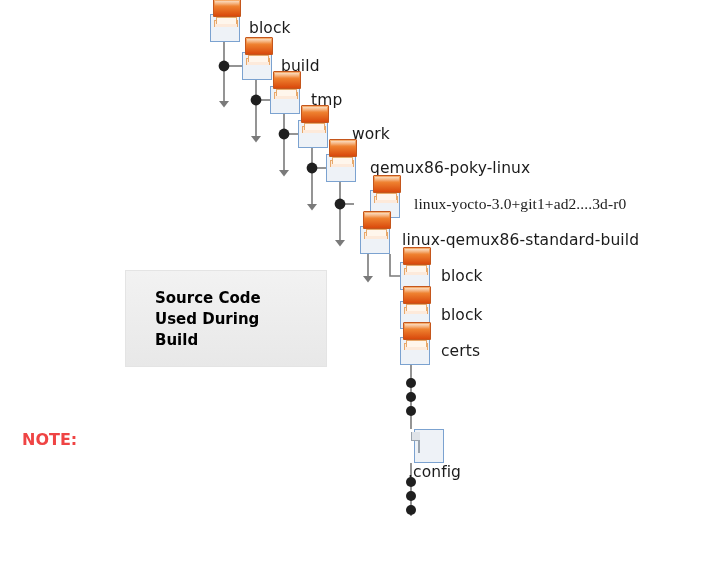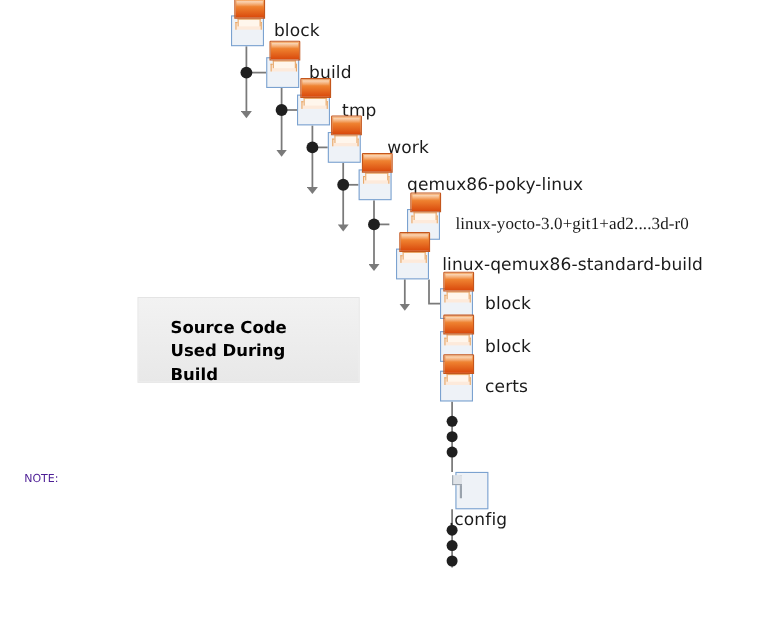--- a/index.html
+++ b/index.html
@@ -57,32 +57,32 @@
   .dicon .fold{
     position:absolute;right:-1px;top:-1px;width:8px;height:8px;
     background:#dfe3e8;border-left:1px solid #9aa3ad;border-bottom:1px solid #9aa3ad;
   }
   .dicon .lines{position:absolute;left:3px;top:4px;right:3px;}
   .dicon .lines i{display:block;height:1px;background:#8d949c;margin-bottom:2px;}
   .dicon .lines i:nth-child(1){width:55%;}
 
   
   #srcbox{
-    position:absolute;left:125px;top:270px;width:202px;height:78px;
+    position:absolute;left:125px;top:270px;width:202px;height:97px;
     background:linear-gradient(180deg,#f2f2f2 0%,#e8e8e8 100%);
     border:1px solid #e4e4e4;box-sizing:border-box;
   }
   #srcbox .txt{
     position:absolute;left:29px;top:17px;
     font-size:15px;font-weight:bold;line-height:21px;color:#000;
   }
 
   
   #note{position:absolute;left:22px;top:430px;width:360px;}
-  #note .hd{font-size:10px;font-weight:normal;color:#4c1d95;margin-bottom:2px;}
+  #note .hd{font-size:16px;font-weight:bold;color:#ef4444;margin-bottom:2px;}
   #note .bd{font-size:12.5px;line-height:17px;color:#111;}
 </style>
 </head>
 <body>
 
 <div id="canvas">
 
   <svg id="wires" viewBox="0 0 705 581" width="705" height="581">
     <defs>
       <marker id="arrow" markerWidth="10" markerHeight="10" refX="3" refY="5" orient="auto" markerUnits="userSpaceOnUse">

